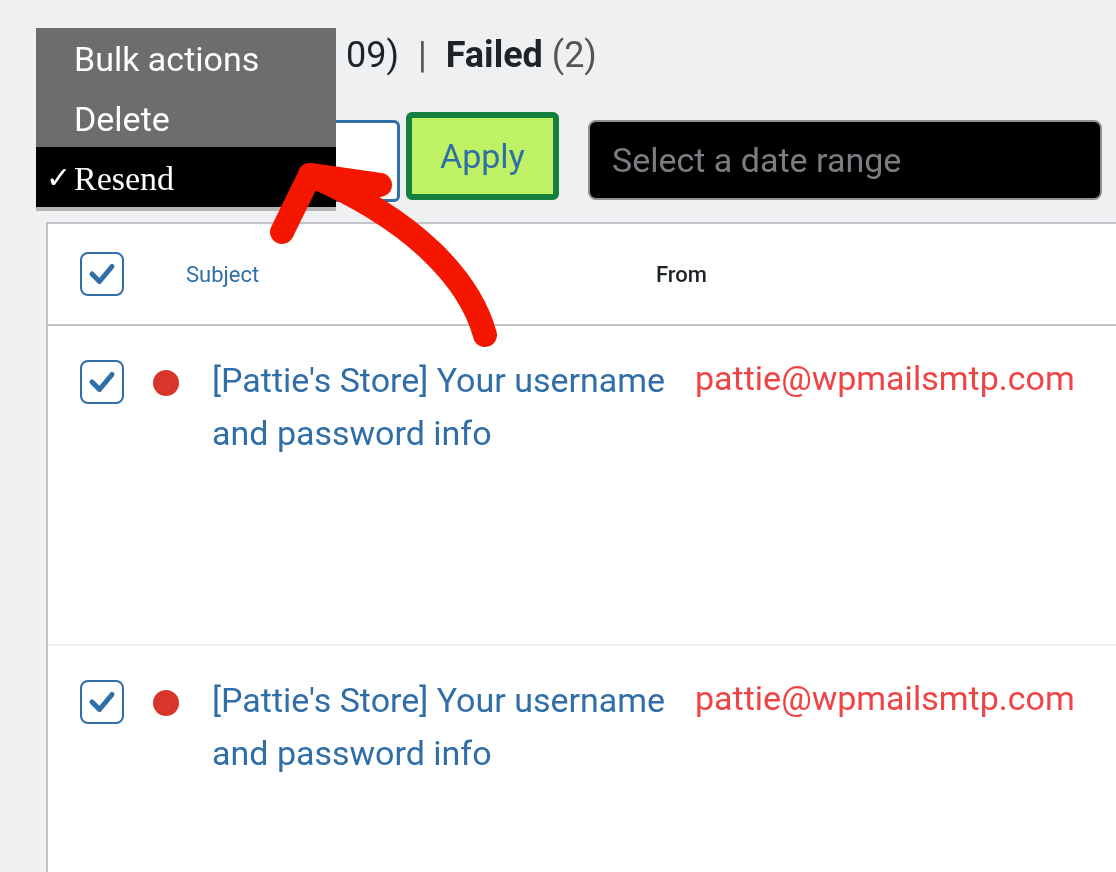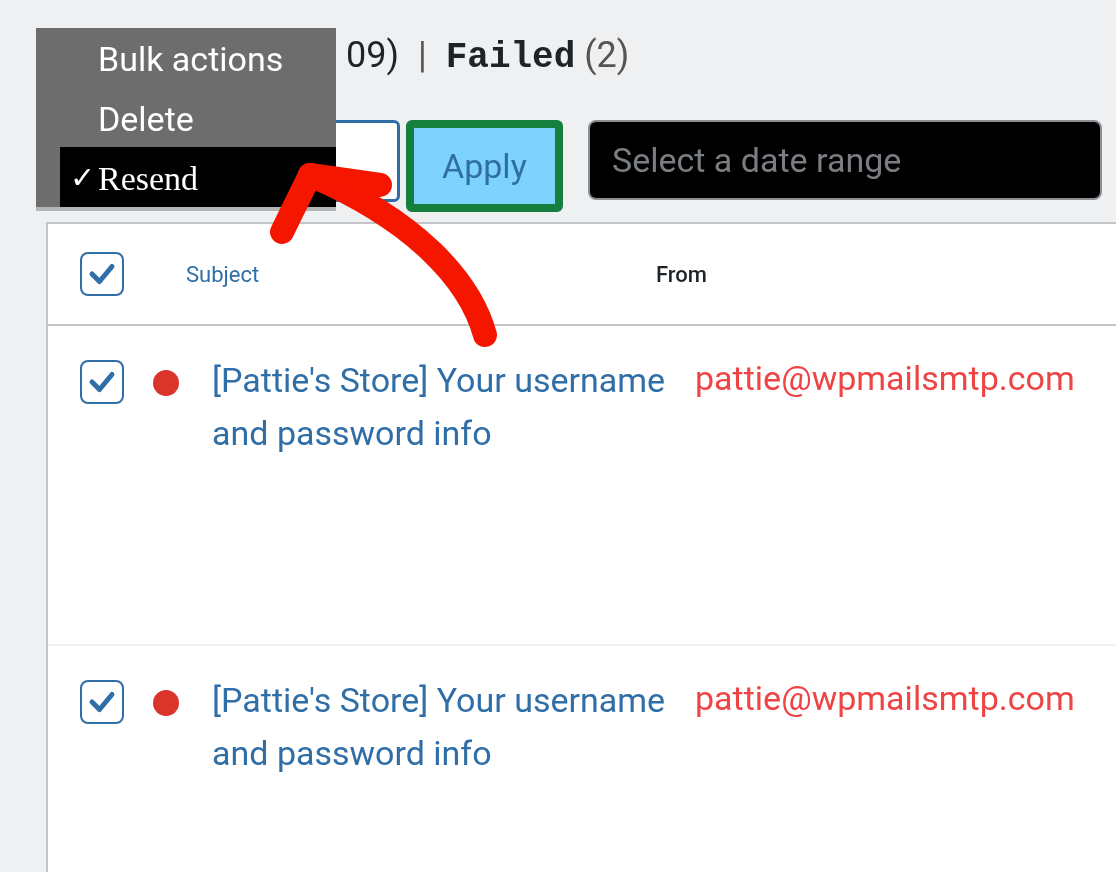--- a/index.html
+++ b/index.html
@@ -49,21 +49,20 @@
     color: #fff;
     font-size: 34px;
     line-height: 1.4;
     box-shadow: 0 4px 0 rgba(0,0,0,0.25);
     z-index: 50;
   }
   .bulk-dropdown .opt {
     padding: 8px 18px 4px 38px;
     white-space: nowrap;
     position: relative;
-    margin-left: 24px;
   }
   .bulk-dropdown .opt.selected {
     background: #000000;
     font-family: Liberation Serif, serif;
   }
   .bulk-dropdown .opt.selected::before {
     content: "✓";
     position: absolute;
     left: 10px;
     top: 10px;
@@ -78,36 +77,35 @@
     font-size: 36px;
     color: #1d2327;
     white-space: nowrap;
   }
   .filter-tabs .sep {
     margin: 0 10px;
     color: #555;
   }
   .filter-tabs .label-strong {
     font-weight: 700;
-    font-family: Liberation Mono, monospace;
   }
   .filter-tabs .count {
     color: #555;
     font-weight: 400;
   }
 
   .apply-button {
     position: absolute;
     left: 370px;
-    top: 92px;
+    top: 84px;
     height: 76px;
     padding: 0 28px;
-    border: 8px solid #15803d;
+    border: 6px solid #15803d;
     border-radius: 6px;
-    background: #7dd3fc;
+    background: #bef264;
     color: #2f6ea7;
     font-size: 34px;
     display: flex;
     align-items: center;
     justify-content: center;
   }
 
   .date-filter {
     position: absolute;
     left: 552px;

